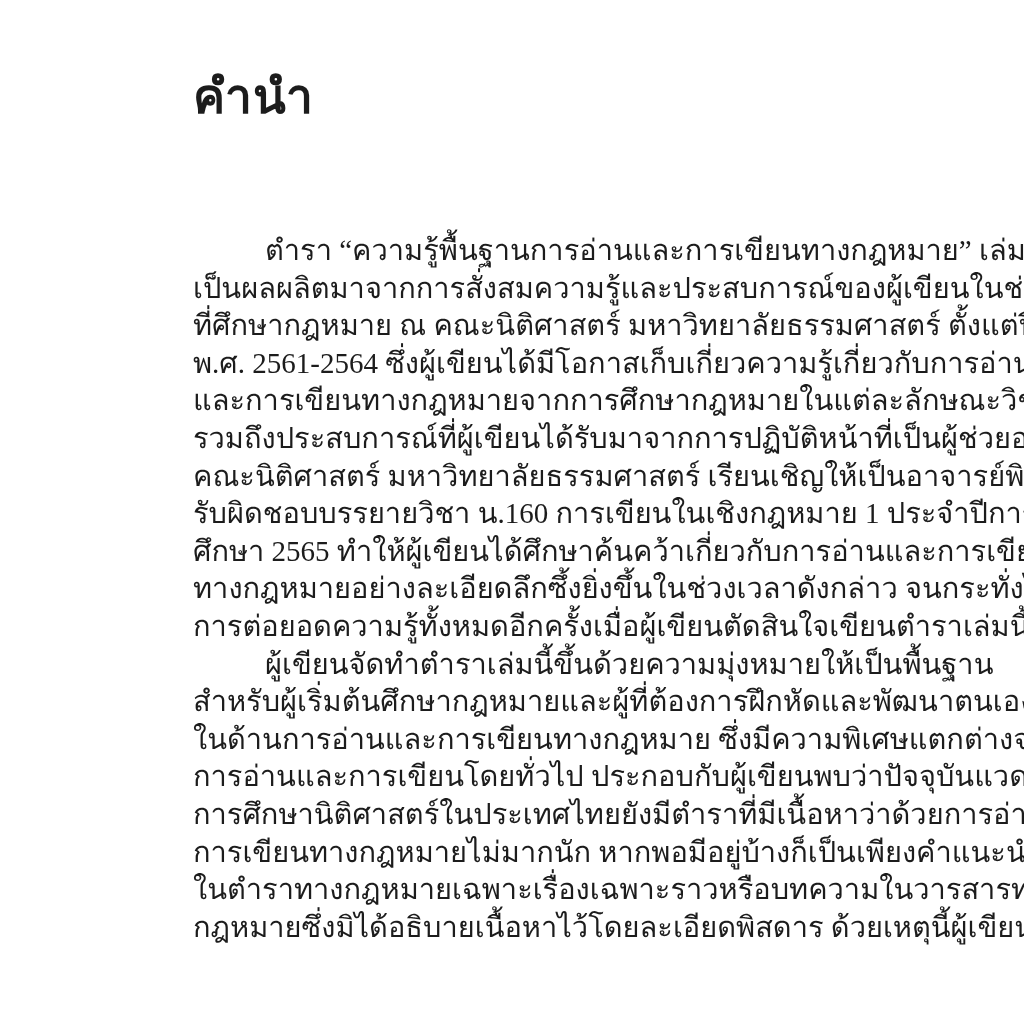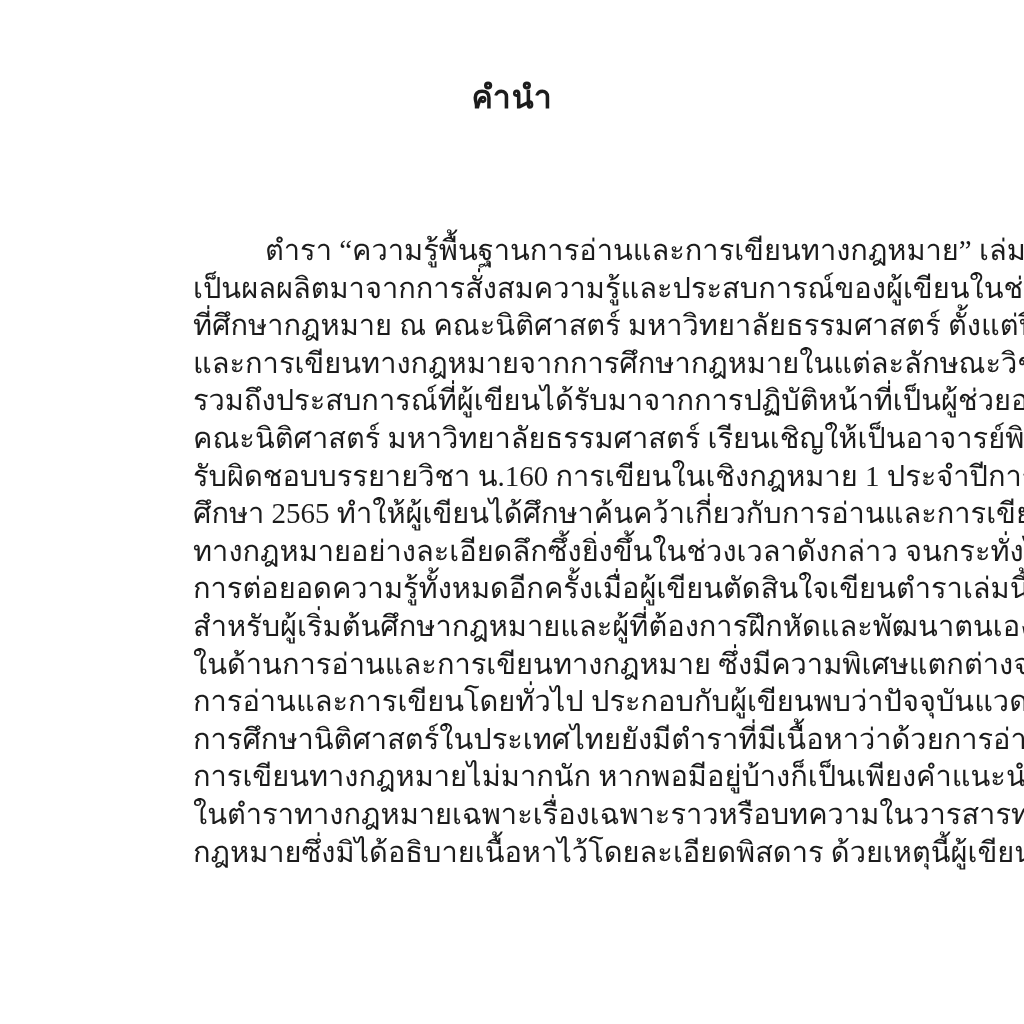--- a/index.html
+++ b/index.html
@@ -14,22 +14,21 @@
   .page {
     position: relative;
     width: 1024px;
     height: 1024px;
     overflow: hidden;
     box-sizing: border-box;
   }
   .title {
     margin: 70px 193px 0 193px;
     width: 638px;
-    text-align: center;
-    font-size: 32px;
+    font-size: 48px;
     font-weight: 700;
     line-height: 54px;
     letter-spacing: 1px;
   }
   .body-text {
     margin: 108px 193px 0 193px;
     width: 638px;
     font-size: 29px;
   }
   .line {
@@ -49,27 +48,29 @@
 </style>
 </head>
 <body>
 
 <div class="page" style="background: rgb(255, 255, 255); color: rgb(28, 28, 28);">
   <h1 class="title">คำนำ</h1>
   <div class="body-text">
       <div class="line indent">ตำรา “ความรู้พื้นฐานการอ่านและการเขียนทางกฎหมาย” เล่มนี้</div>
       <div class="line">เป็นผลผลิตมาจากการสั่งสมความรู้และประสบการณ์ของผู้เขียนในช่วง</div>
       <div class="line">ที่ศึกษากฎหมาย ณ คณะนิติศาสตร์ มหาวิทยาลัยธรรมศาสตร์ ตั้งแต่ปี</div>
+      <div class="line">พ.ศ. 2561-2564 ซึ่งผู้เขียนได้มีโอกาสเก็บเกี่ยวความรู้เกี่ยวกับการอ่าน</div>
       <div class="line">และการเขียนทางกฎหมายจากการศึกษากฎหมายในแต่ละลักษณะวิชา</div>
       <div class="line">รวมถึงประสบการณ์ที่ผู้เขียนได้รับมาจากการปฏิบัติหน้าที่เป็นผู้ช่วยอาจารย์</div>
       <div class="line">คณะนิติศาสตร์ มหาวิทยาลัยธรรมศาสตร์ เรียนเชิญให้เป็นอาจารย์พิเศษ</div>
       <div class="line">รับผิดชอบบรรยายวิชา น.160 การเขียนในเชิงกฎหมาย 1 ประจำปีการ</div>
       <div class="line">ศึกษา 2565 ทำให้ผู้เขียนได้ศึกษาค้นคว้าเกี่ยวกับการอ่านและการเขียน</div>
       <div class="line">ทางกฎหมายอย่างละเอียดลึกซึ้งยิ่งขึ้นในช่วงเวลาดังกล่าว จนกระทั่งได้รับ</div>
       <div class="line para-last">การต่อยอดความรู้ทั้งหมดอีกครั้งเมื่อผู้เขียนตัดสินใจเขียนตำราเล่มนี้ขึ้น</div>
+      <div class="line indent">ผู้เขียนจัดทำตำราเล่มนี้ขึ้นด้วยความมุ่งหมายให้เป็นพื้นฐาน</div>
       <div class="line">สำหรับผู้เริ่มต้นศึกษากฎหมายและผู้ที่ต้องการฝึกหัดและพัฒนาตนเอง</div>
       <div class="line">ในด้านการอ่านและการเขียนทางกฎหมาย ซึ่งมีความพิเศษแตกต่างจาก</div>
       <div class="line">การอ่านและการเขียนโดยทั่วไป ประกอบกับผู้เขียนพบว่าปัจจุบันแวดวง</div>
       <div class="line">การศึกษานิติศาสตร์ในประเทศไทยยังมีตำราที่มีเนื้อหาว่าด้วยการอ่านและ</div>
       <div class="line">การเขียนทางกฎหมายไม่มากนัก หากพอมีอยู่บ้างก็เป็นเพียงคำแนะนำ</div>
       <div class="line">ในตำราทางกฎหมายเฉพาะเรื่องเฉพาะราวหรือบทความในวารสารทาง</div>
       <div class="line para-last">กฎหมายซึ่งมิได้อธิบายเนื้อหาไว้โดยละเอียดพิสดาร ด้วยเหตุนี้ผู้เขียน</div>
     </div>
 </div>
 

